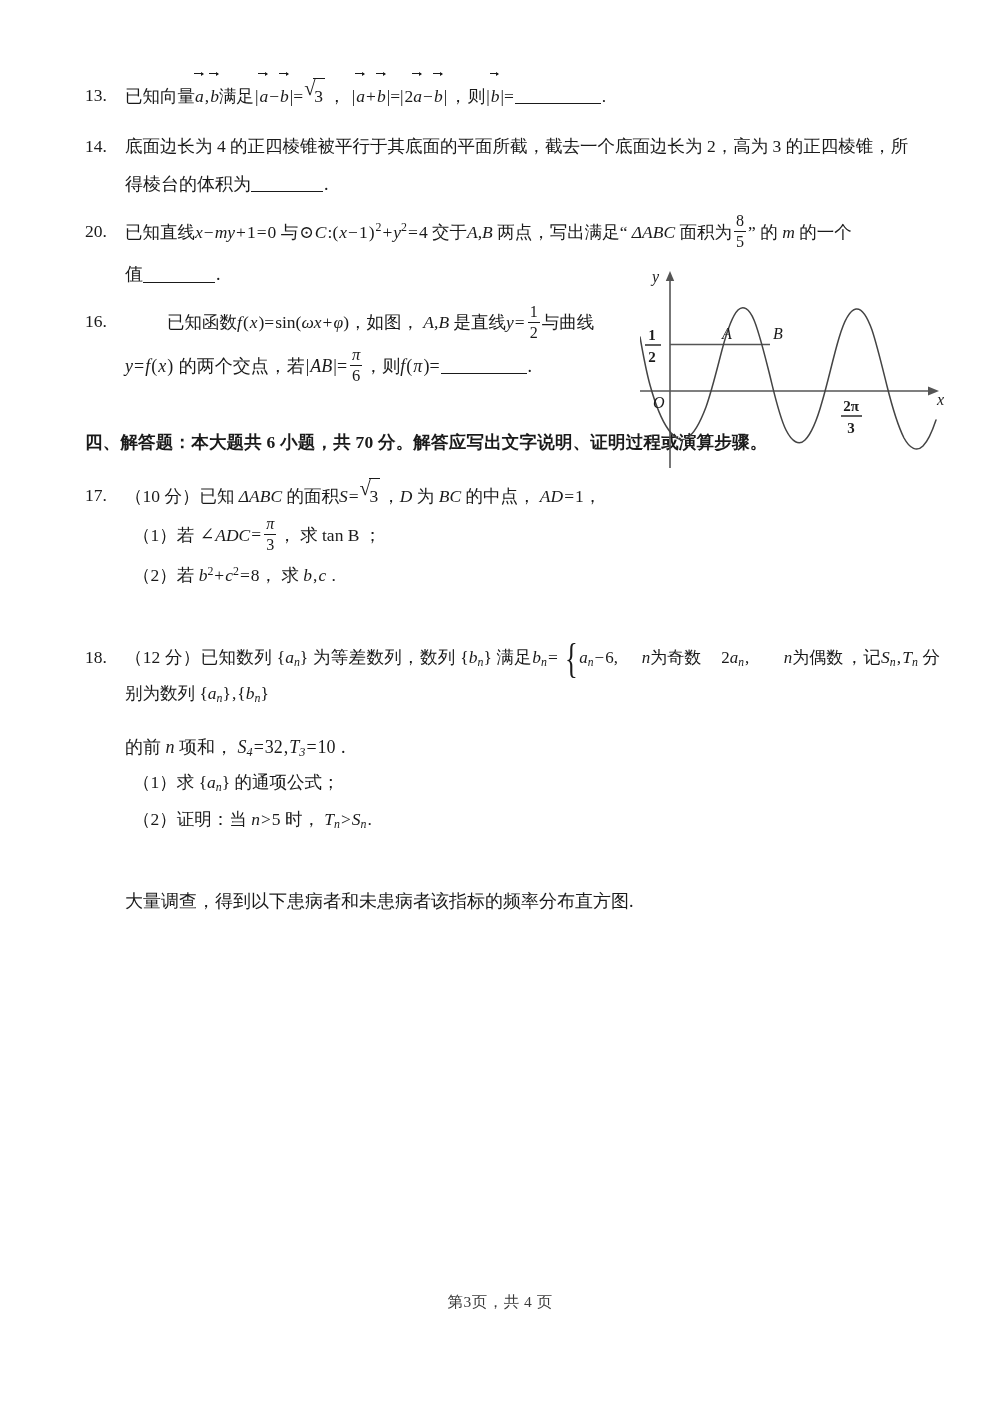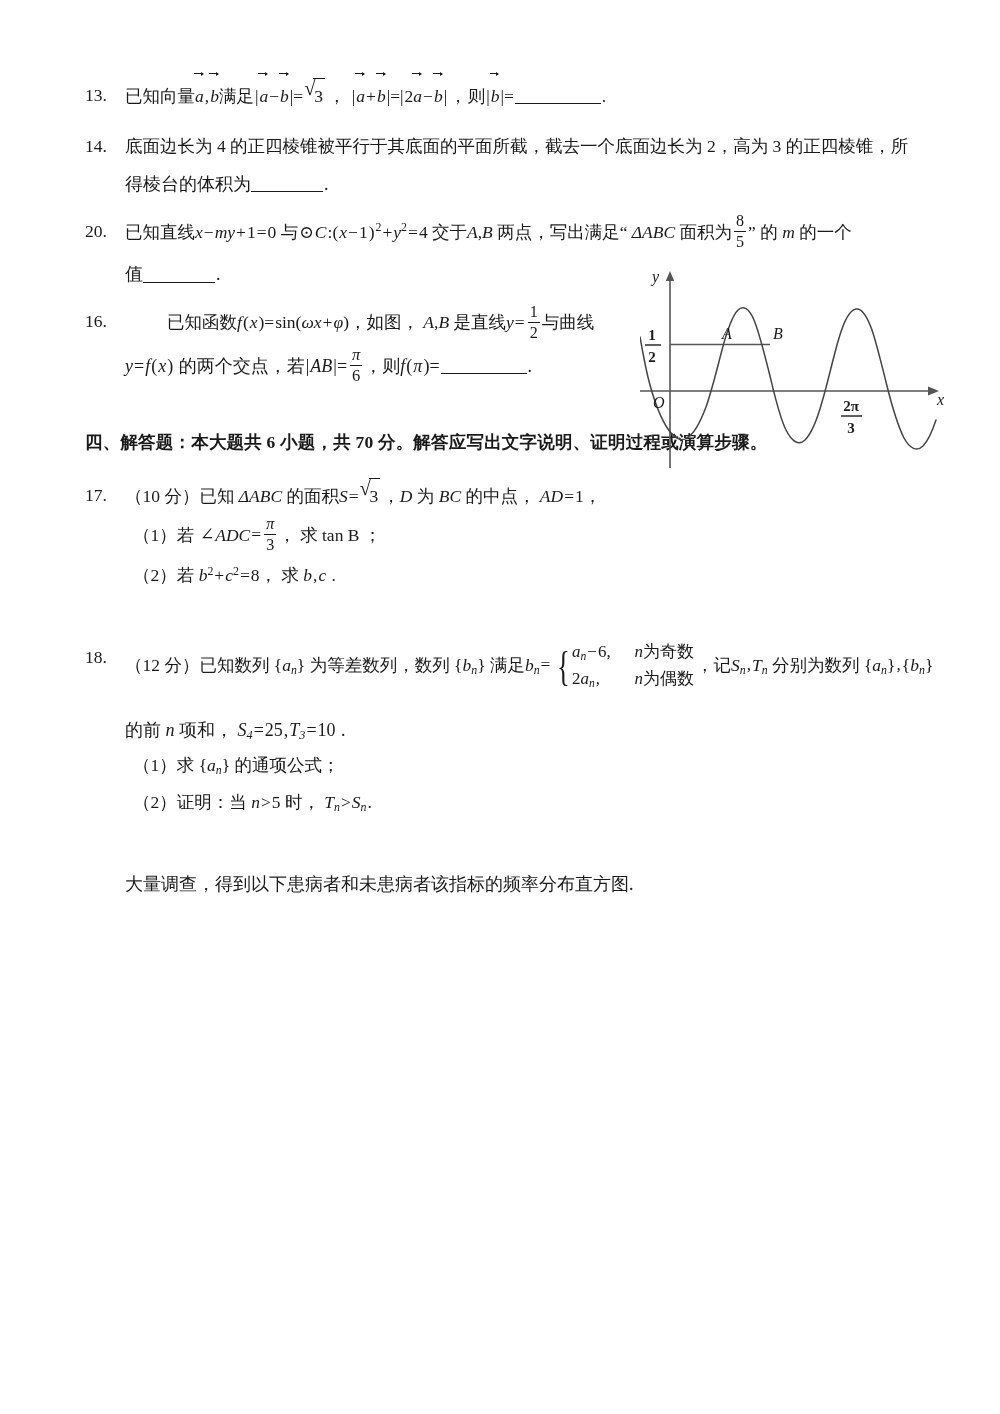--- a/index.html
+++ b/index.html
@@ -144,23 +144,24 @@
   .cases .brace {
     font-size: 2.45em;
     line-height: 0.78;
     font-weight: 300;
     transform: scaleX(0.62);
     display: inline-block;
     margin-right: -2px;
   }
   .cases .rows {
     display: inline-flex;
-    flex-direction: column;
+    flex-direction: row;
     font-size: 0.97em;
     line-height: 1.5;
+    gap: 20px;
   }
   .cases .row { white-space: nowrap; }
   .cases .row .lhs { display: inline-block; min-width: 54px; text-align: left; }
   .cases .row.r2 .lhs { text-align: left; }
 
   
   .section-head {
     font-weight: bold;
     font-size: 17.5px;
     margin-top: 42px;
@@ -278,21 +279,21 @@
         <span class="cn">（12 分）</span><span class="cn">已知数列</span>&nbsp;{<span class="mi">a</span><sub>n</sub>}&nbsp;<span class="cn">为等差数列，数列</span>&nbsp;{<span class="mi">b</span><sub>n</sub>}&nbsp;<span class="cn">满足</span><span class="mi">b</span><sub>n</sub><span class="mo">=</span><span class="cases">
             <span class="brace">{</span>
             <span class="rows">
               <span class="row r1"><span class="lhs"><span class="mi">a</span><sub>n</sub><span class="mo">−</span><span class="mn">6,</span></span>&nbsp;&nbsp;<span class="mi">n</span><span class="cn" style="font-style:normal">为奇数</span></span>
               <span class="row r2"><span class="lhs"><span class="mn">2</span><span class="mi">a</span><sub>n</sub><span class="mo">,</span></span>&nbsp;&nbsp;<span class="mi">n</span><span class="cn" style="font-style:normal">为偶数</span></span>
             </span>
           </span><span class="cn">，记</span><span class="mi">S</span><sub>n</sub><span class="mo">,</span><span class="mi">T</span><sub>n</sub>&nbsp;<span class="cn">分别为数列</span>&nbsp;{<span class="mi">a</span><sub>n</sub>}<span class="mo">,</span>{<span class="mi">b</span><sub>n</sub>}
       </div>
     </div>
     <div class="indent-line" style="margin-top:20px;">
-      <span class="cn">的前</span>&nbsp;<span class="mi">n</span>&nbsp;<span class="cn">项和，</span>&nbsp;<span class="mi">S</span><sub>4</sub><span class="mo">=</span><span class="mn">25</span><span class="mo">,</span><span class="mi">T</span><sub>3</sub><span class="mo">=</span><span class="mn">10</span>&nbsp;<span class="mo">.</span>
+      <span class="cn">的前</span>&nbsp;<span class="mi">n</span>&nbsp;<span class="cn">项和，</span>&nbsp;<span class="mi">S</span><sub>4</sub><span class="mo">=</span><span class="mn">32</span><span class="mo">,</span><span class="mi">T</span><sub>3</sub><span class="mo">=</span><span class="mn">10</span>&nbsp;<span class="mo">.</span>
     </div>
     <div class="sub">
       <span class="cn">（1）</span><span class="cn" style="font-style:normal">求</span>&nbsp;{<span class="mi">a</span><sub>n</sub>}&nbsp;<span class="cn" style="font-style:normal">的通项公式；</span>
     </div>
     <div class="sub">
       <span class="cn">（2）</span><span class="cn">证明：当</span>&nbsp;<span class="mi">n</span><span class="mo">&gt;</span><span class="mn">5</span>&nbsp;<span class="cn">时，</span>&nbsp;<span class="mi">T</span><sub>n</sub><span class="mo">&gt;</span><span class="mi">S</span><sub>n</sub><span class="mo">.</span>
     </div>
 
     <div class="gap-lg"></div>
 
@@ -343,14 +344,15 @@
 
       <text x="82" y="71" font-family="Liberation Serif, serif" font-style="italic" font-size="16" fill="#1a1a1a">A</text>
       <text x="133" y="71" font-family="Liberation Serif, serif" font-style="italic" font-size="16" fill="#1a1a1a">B</text>
 
       <text x="211" y="143" font-family="Liberation Serif, serif" font-size="15" font-weight="bold" fill="#1a1a1a" text-anchor="middle">2π</text>
       <line x1="201" y1="148" x2="222" y2="148" stroke="#1a1a1a" stroke-width="1.4"></line>
       <text x="211" y="165" font-family="Liberation Serif, serif" font-size="15" font-weight="bold" fill="#1a1a1a" text-anchor="middle">3</text>
     </svg>
   </div>
 
+  <div class="footer">第3页，共 4 页</div>
 
 </div>
 
 </body></html>

